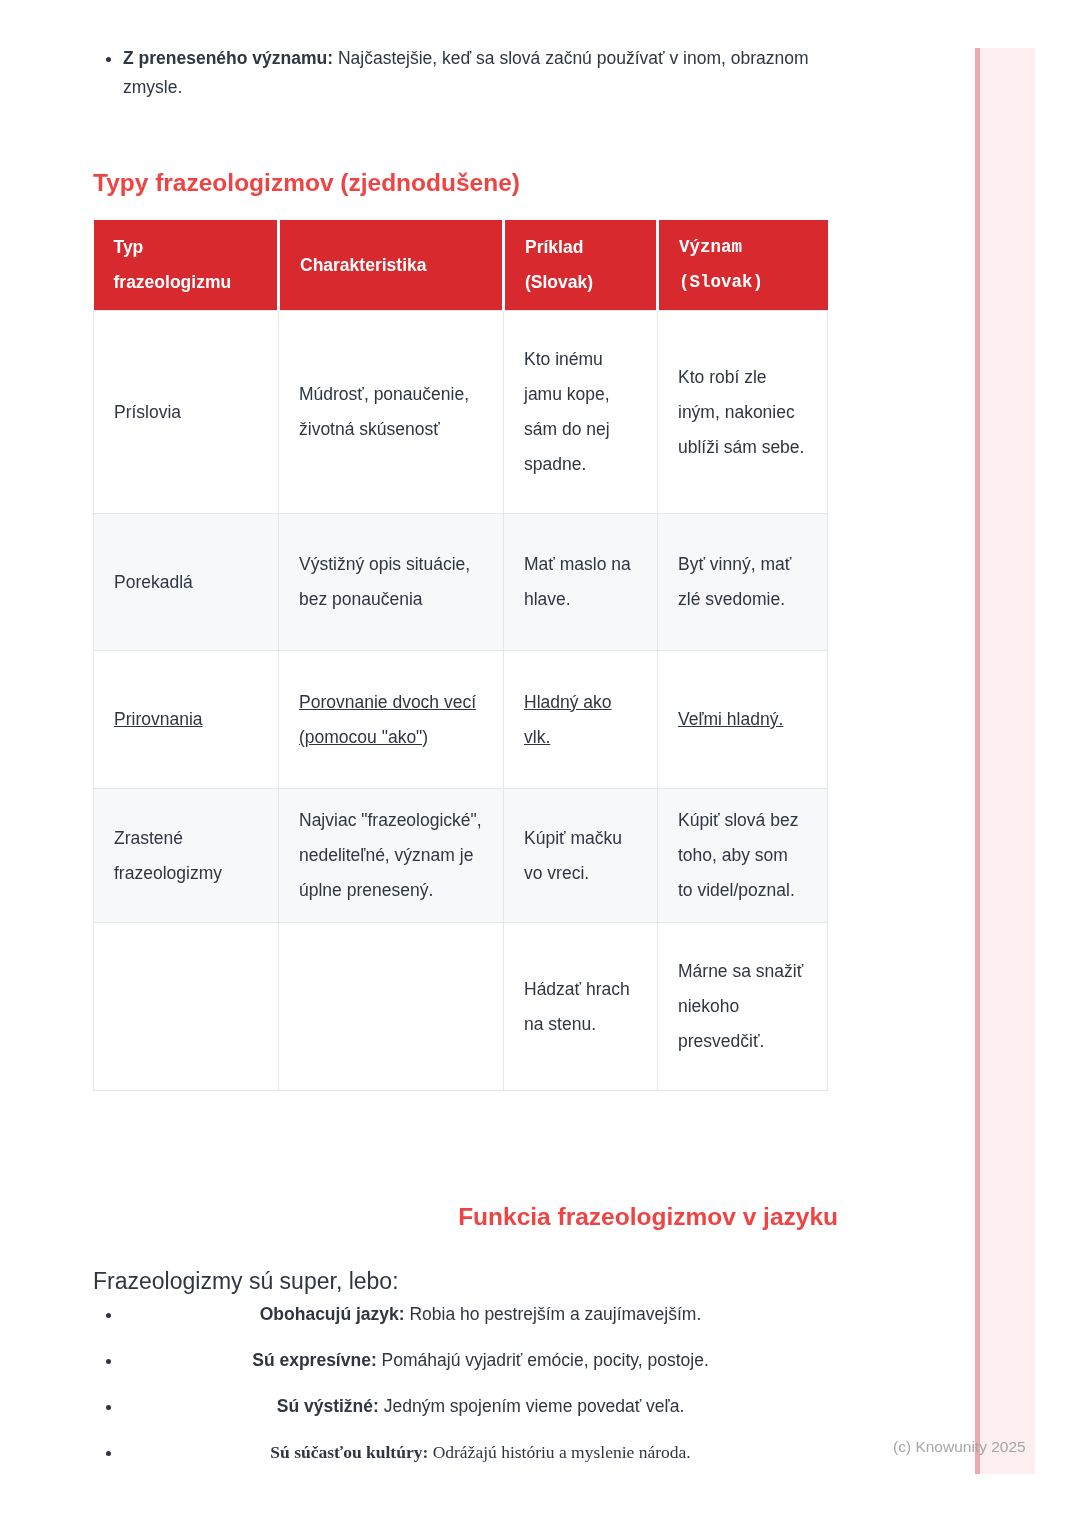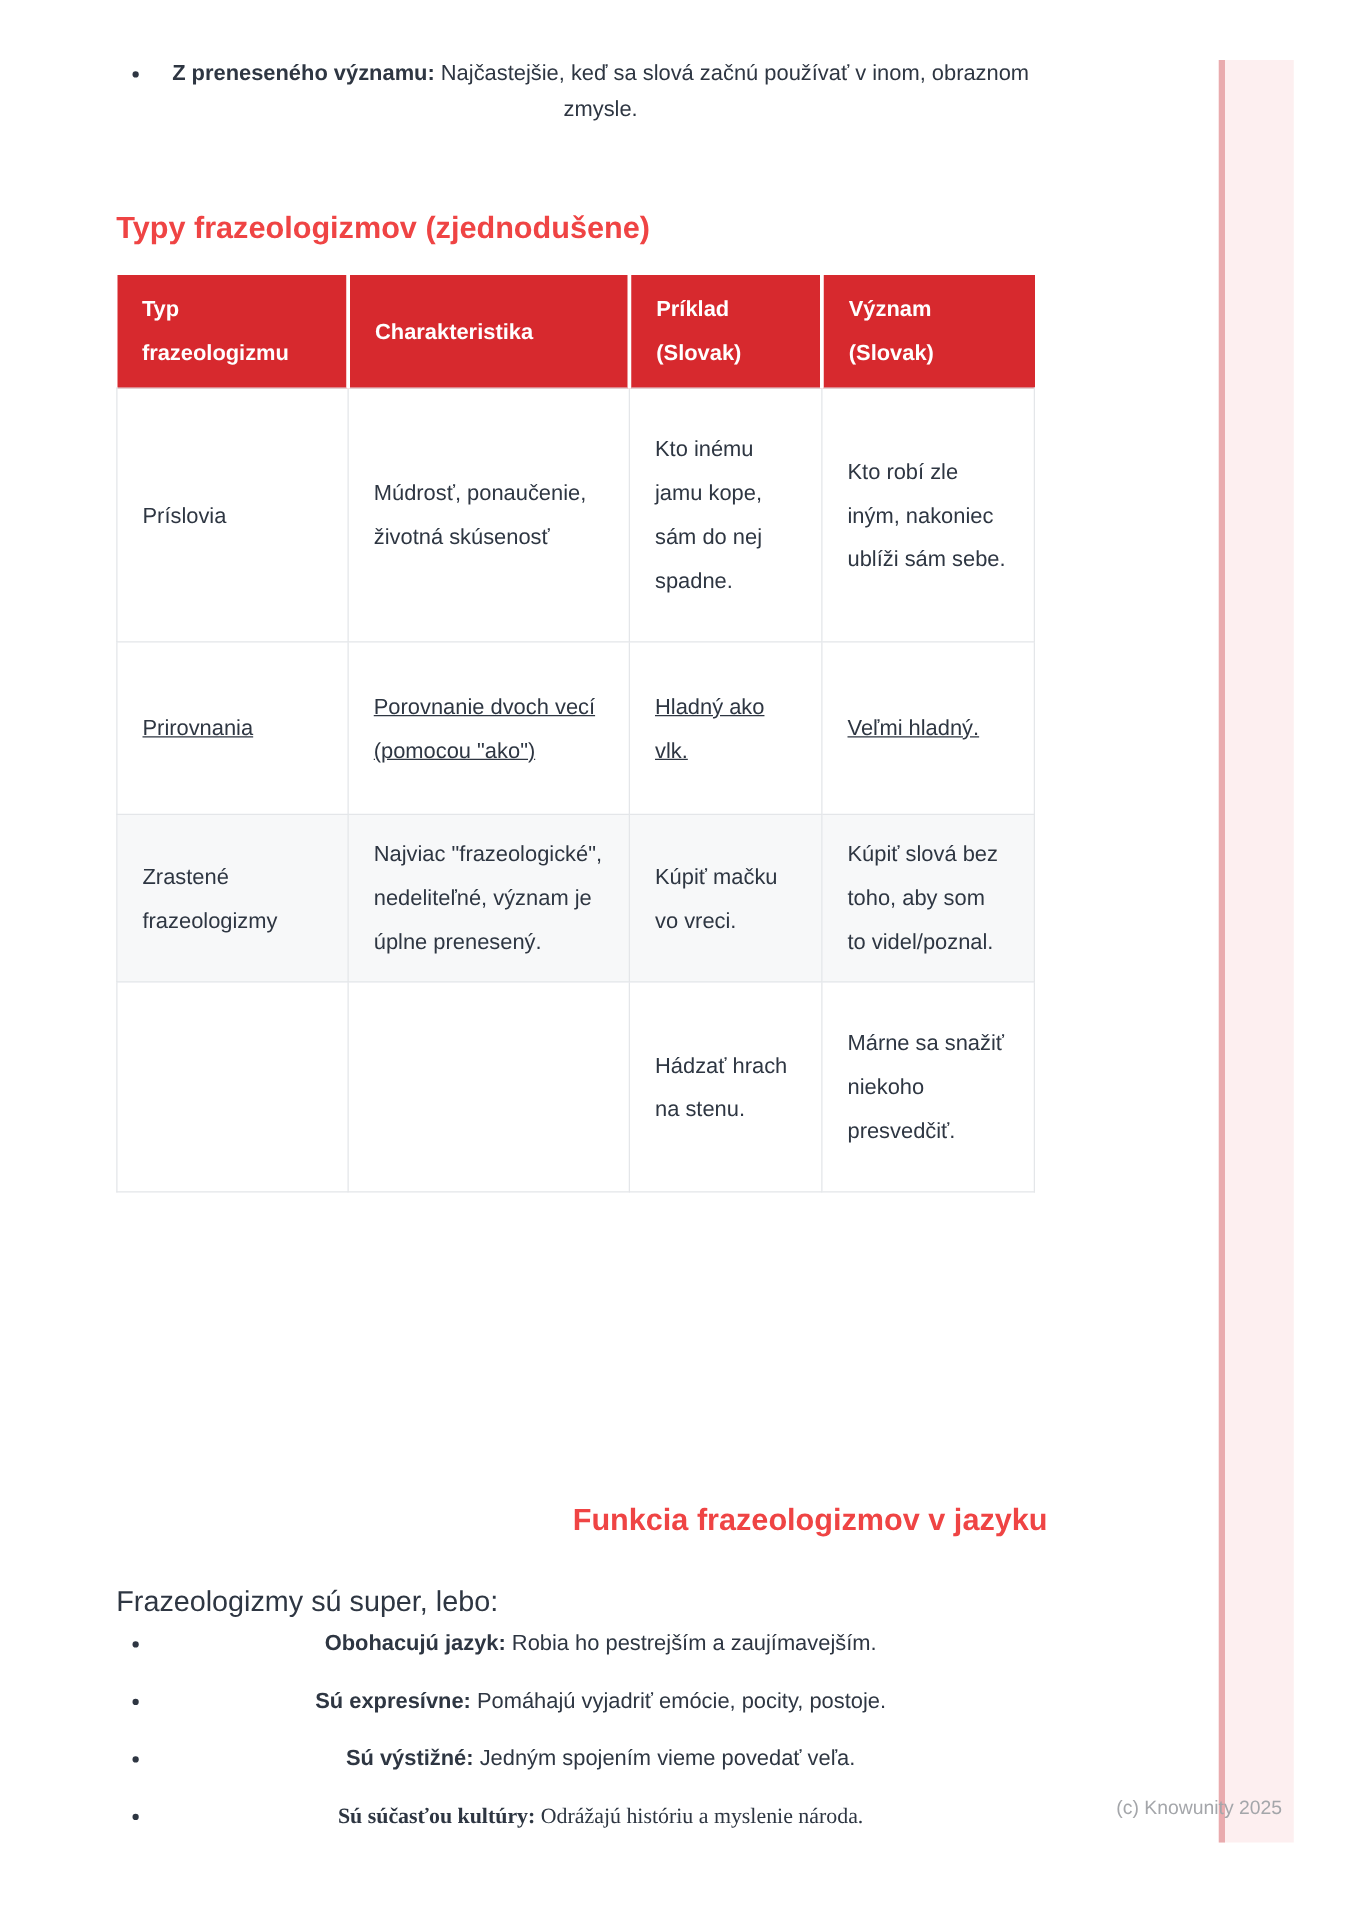--- a/index.html
+++ b/index.html
@@ -34,21 +34,20 @@
     z-index: 5;
     white-space: nowrap;
   }
   .content-block { position: absolute; left: 93px; width: 745px; }
 
   
   .intro-list {
     top: 44px;
     font-size: 17.5px;
     line-height: 29px;
-    text-align: center;
   }
   .intro-list ul, .func-list ul {
     margin: 0;
     padding-left: 30px;
     list-style: disc;
   }
   .bold-lead { font-weight: 700; }
 
   
   .section-heading {
@@ -77,21 +76,21 @@
     font-size: 17.5px;
     font-weight: 700;
     text-align: left;
     vertical-align: middle;
     padding: 10px 20px;
     line-height: 2.0;
     height: 90px;
     box-sizing: border-box;
     border-right: 3px solid #ffffff;
   }
-  th:last-child { border-right: none; }
+  th:last-child { border-right: none; font-family: Liberation Mono, monospace; }
   td {
     font-size: 17.5px;
     color: #2e3642;
     line-height: 2.0;
     padding: 14px 20px;
     vertical-align: middle;
     border: 1px solid #e4e6e9;
     background: #ffffff;
     box-sizing: border-box;
     word-wrap: break-word;
@@ -150,20 +149,26 @@
           <th>Význam (Slovak)</th>
         </tr>
       </thead>
       <tbody>
         <tr class="r1">
           <td>Príslovia</td>
           <td>Múdrosť, ponaučenie, životná skúsenosť</td>
           <td>Kto inému jamu kope, sám do nej spadne.</td>
           <td>Kto robí zle iným, nakoniec ublíži sám sebe.</td>
         </tr>
+        <tr class="r2 striped">
+          <td>Porekadlá</td>
+          <td>Výstižný opis situácie, bez ponaučenia</td>
+          <td>Mať maslo na hlave.</td>
+          <td>Byť vinný, mať zlé svedomie.</td>
+        </tr>
         <tr class="r3">
           <td>Prirovnania</td>
           <td>Porovnanie dvoch vecí (pomocou "ako")</td>
           <td>Hladný ako vlk.</td>
           <td>Veľmi hladný.</td>
         </tr>
         <tr class="r4 striped">
           <td>Zrastené frazeologizmy</td>
           <td>Najviac "frazeologické", nedeliteľné, význam je úplne prenesený.</td>
           <td>Kúpiť mačku vo vreci.</td>

